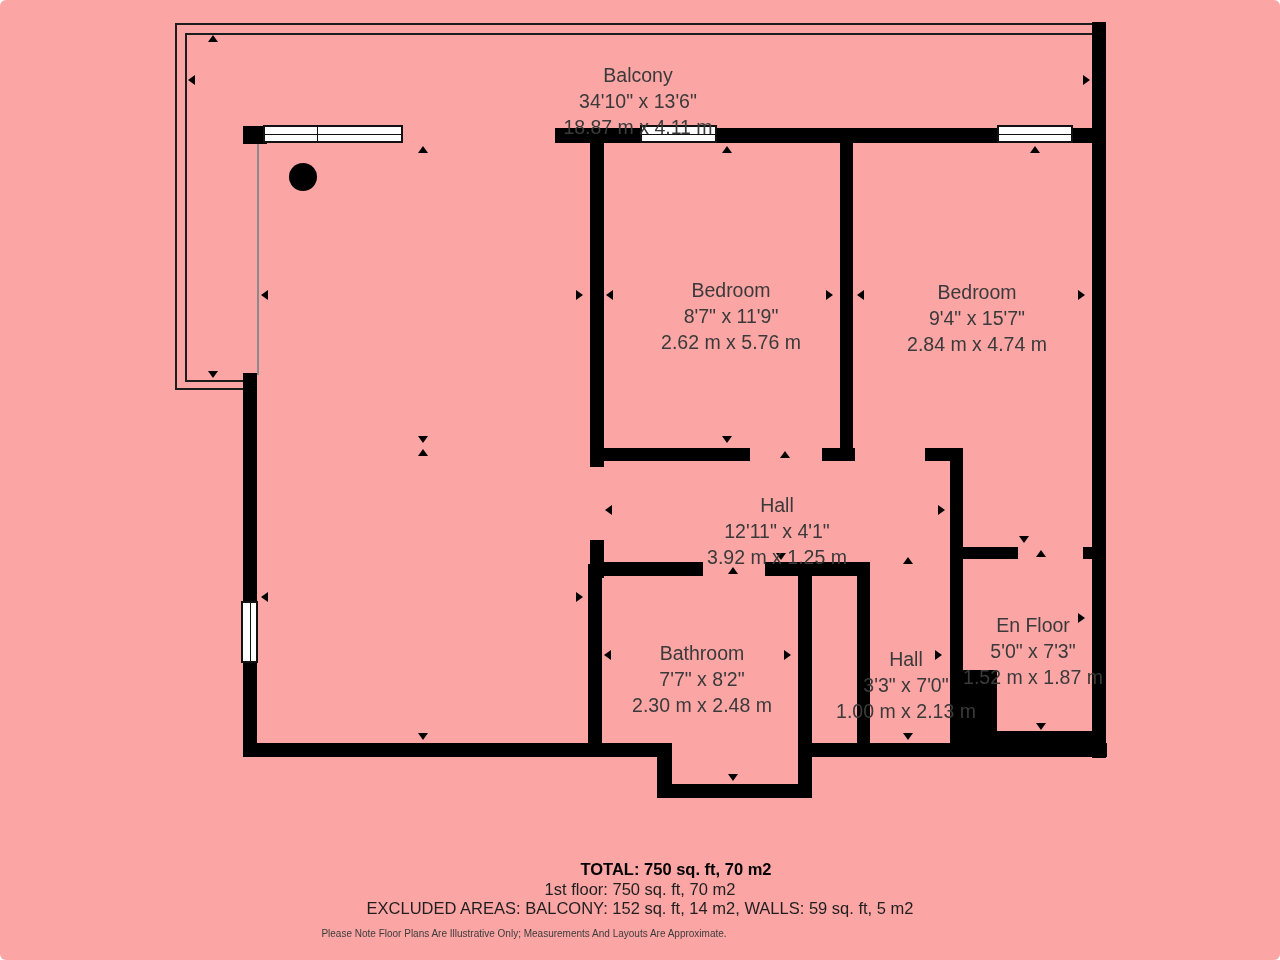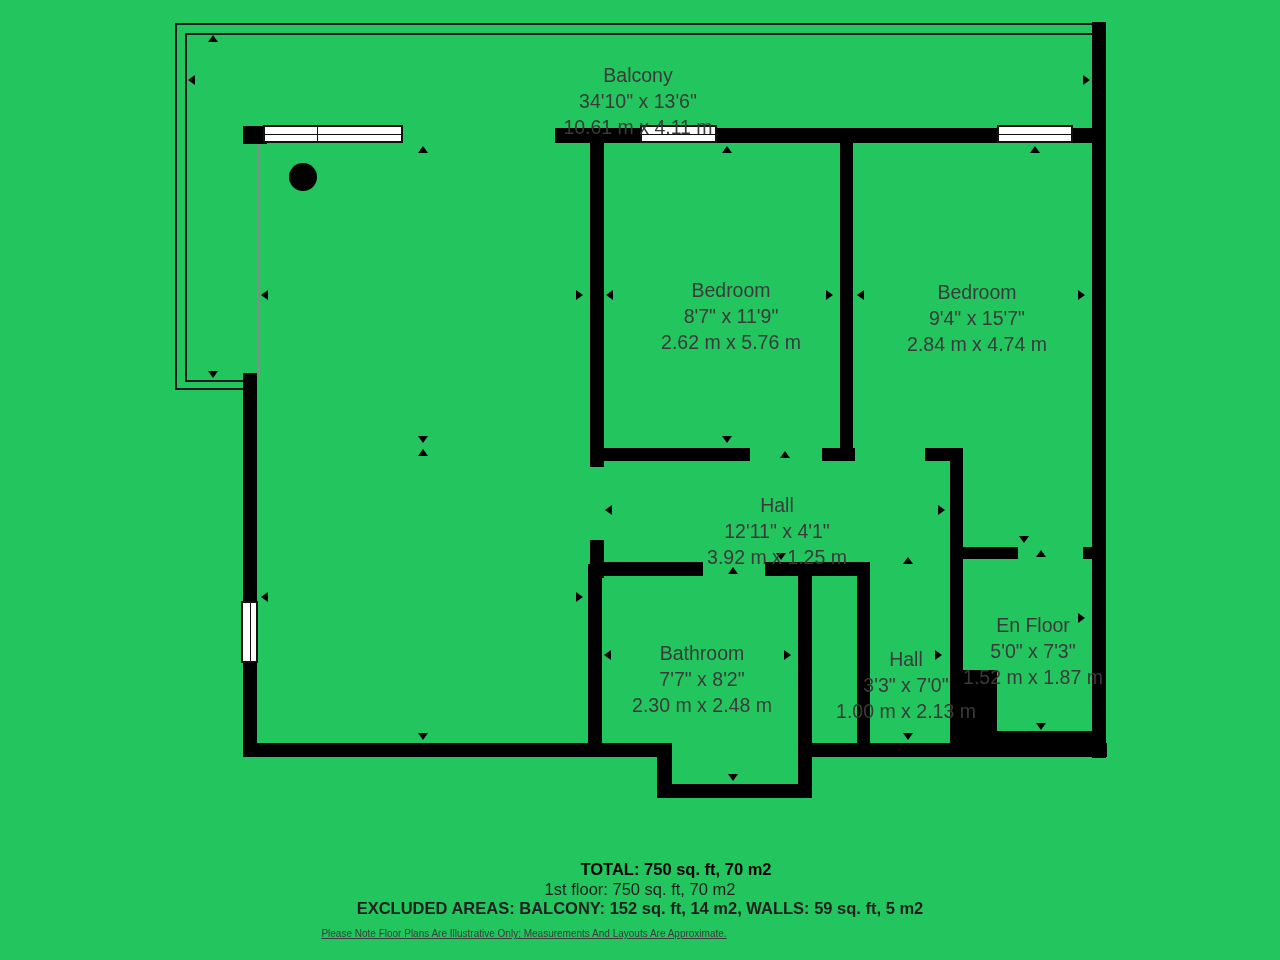--- a/index.html
+++ b/index.html
@@ -1,35 +1,35 @@
 <!DOCTYPE html>
 <html><head>
 <meta charset="utf-8">
 <style>
   html,body{margin:0;padding:0;background:#ffffff;}
-  .canvas{position:relative;width:1280px;height:960px;background:#22c55e;overflow:hidden;
-          font-family:"Liberation Sans", sans-serif;}
+  .canvas{position:relative;width:1280px;height:960px;background:#fca5a5;overflow:hidden;
+          font-family:"Liberation Sans", sans-serif;border-radius:6px;}
   .w{position:absolute;background:#000000;}
   .thin{position:absolute;background:#1d1d1d;}
   .glaze{position:absolute;background:#8a8a8a;}
   .win{position:absolute;background:#ffffff;border:2px solid #111111;box-sizing:border-box;}
   .win .mid-h{position:absolute;left:0;right:0;top:50%;height:0;border-top:1.5px solid #111;}
   .win .mid-v{position:absolute;top:0;bottom:0;left:50%;width:0;border-left:1.5px solid #111;}
   .win .div-v{position:absolute;top:0;bottom:0;width:0;border-left:1.5px solid #111;}
   .dot{position:absolute;background:#000;border-radius:50%;}
   .ar{position:absolute;width:0;height:0;}
   .ar-up{border-left:5px solid transparent;border-right:5px solid transparent;border-bottom:7px solid #000;}
   .ar-down{border-left:5px solid transparent;border-right:5px solid transparent;border-top:7px solid #000;}
   .ar-left{border-top:5px solid transparent;border-bottom:5px solid transparent;border-right:7px solid #000;}
   .ar-right{border-top:5px solid transparent;border-bottom:5px solid transparent;border-left:7px solid #000;}
   .room-label{position:absolute;transform:translateX(-50%);text-align:center;color:#3a3a3a;
               font-size:19.5px;line-height:26px;white-space:nowrap;z-index:5;}
   .footer-line{position:absolute;left:0;width:1280px;text-align:center;color:#1f1f1f;font-size:16.5px;}
   .footer-line.bold{font-weight:bold;color:#000;margin-left:36px;}
-  .disclaimer{position:absolute;left:0;width:1048px;text-align:center;color:#3c3c3c;font-size:10px;text-decoration:underline;}
+  .disclaimer{position:absolute;left:0;width:1048px;text-align:center;color:#3c3c3c;font-size:10px;}
   .logo{position:absolute;left:45px;top:873px;width:143px;height:46px;background:#c41230;
         display:flex;align-items:center;justify-content:center;color:#ffffff;font-size:24px;
         letter-spacing:0px;}
 </style>
 </head>
 <body>
 
 <div class="canvas">
 
   <div class="thin" style="left:175px;top:23px;width:917px;height:2px;"></div>
@@ -125,21 +125,21 @@
   <div class="ar ar-down" style="left:903px;top:733px;"></div>
 
   <div class="ar ar-up" style="left:1036px;top:550px;"></div>
   <div class="ar ar-left" style="left:954px;top:613px;"></div>
   <div class="ar ar-right" style="left:1078px;top:613px;"></div>
   <div class="ar ar-down" style="left:1036px;top:723px;"></div>
 
   <div class="room-label" style="left:638px;top:62px;">
     <div>Balcony</div>
     <div>34'10" x 13'6"</div>
-    <div>10.61 m x 4.11 m</div>
+    <div>18.87 m x 4.11 m</div>
   </div>
   <div class="room-label" style="left:731px;top:277px;">
     <div>Bedroom</div>
     <div>8'7" x 11'9"</div>
     <div>2.62 m x 5.76 m</div>
   </div>
   <div class="room-label" style="left:977px;top:279px;">
     <div>Bedroom</div>
     <div>9'4" x 15'7"</div>
     <div>2.84 m x 4.74 m</div>
@@ -160,17 +160,17 @@
     <div>1.00 m x 2.13 m</div>
   </div>
   <div class="room-label" style="left:1033px;top:612px;">
     <div>En Floor</div>
     <div>5'0" x 7'3"</div>
     <div>1.52 m x 1.87 m</div>
   </div>
 
   <div class="footer-line bold" style="top:860px;">TOTAL: 750 sq. ft, 70 m2</div>
   <div class="footer-line" style="top:880px;">1st floor: 750 sq. ft, 70 m2</div>
-  <div class="footer-line" style="top:899px;font-weight:bold;">EXCLUDED AREAS: BALCONY: 152 sq. ft, 14 m2, WALLS: 59 sq. ft, 5 m2</div>
+  <div class="footer-line" style="top:899px;">EXCLUDED AREAS: BALCONY: 152 sq. ft, 14 m2, WALLS: 59 sq. ft, 5 m2</div>
   <div class="disclaimer" style="top:928px;">Please Note Floor Plans Are Illustrative Only; Measurements And Layouts Are Approximate.</div>
 
 
 </div>
 
 </body></html>

